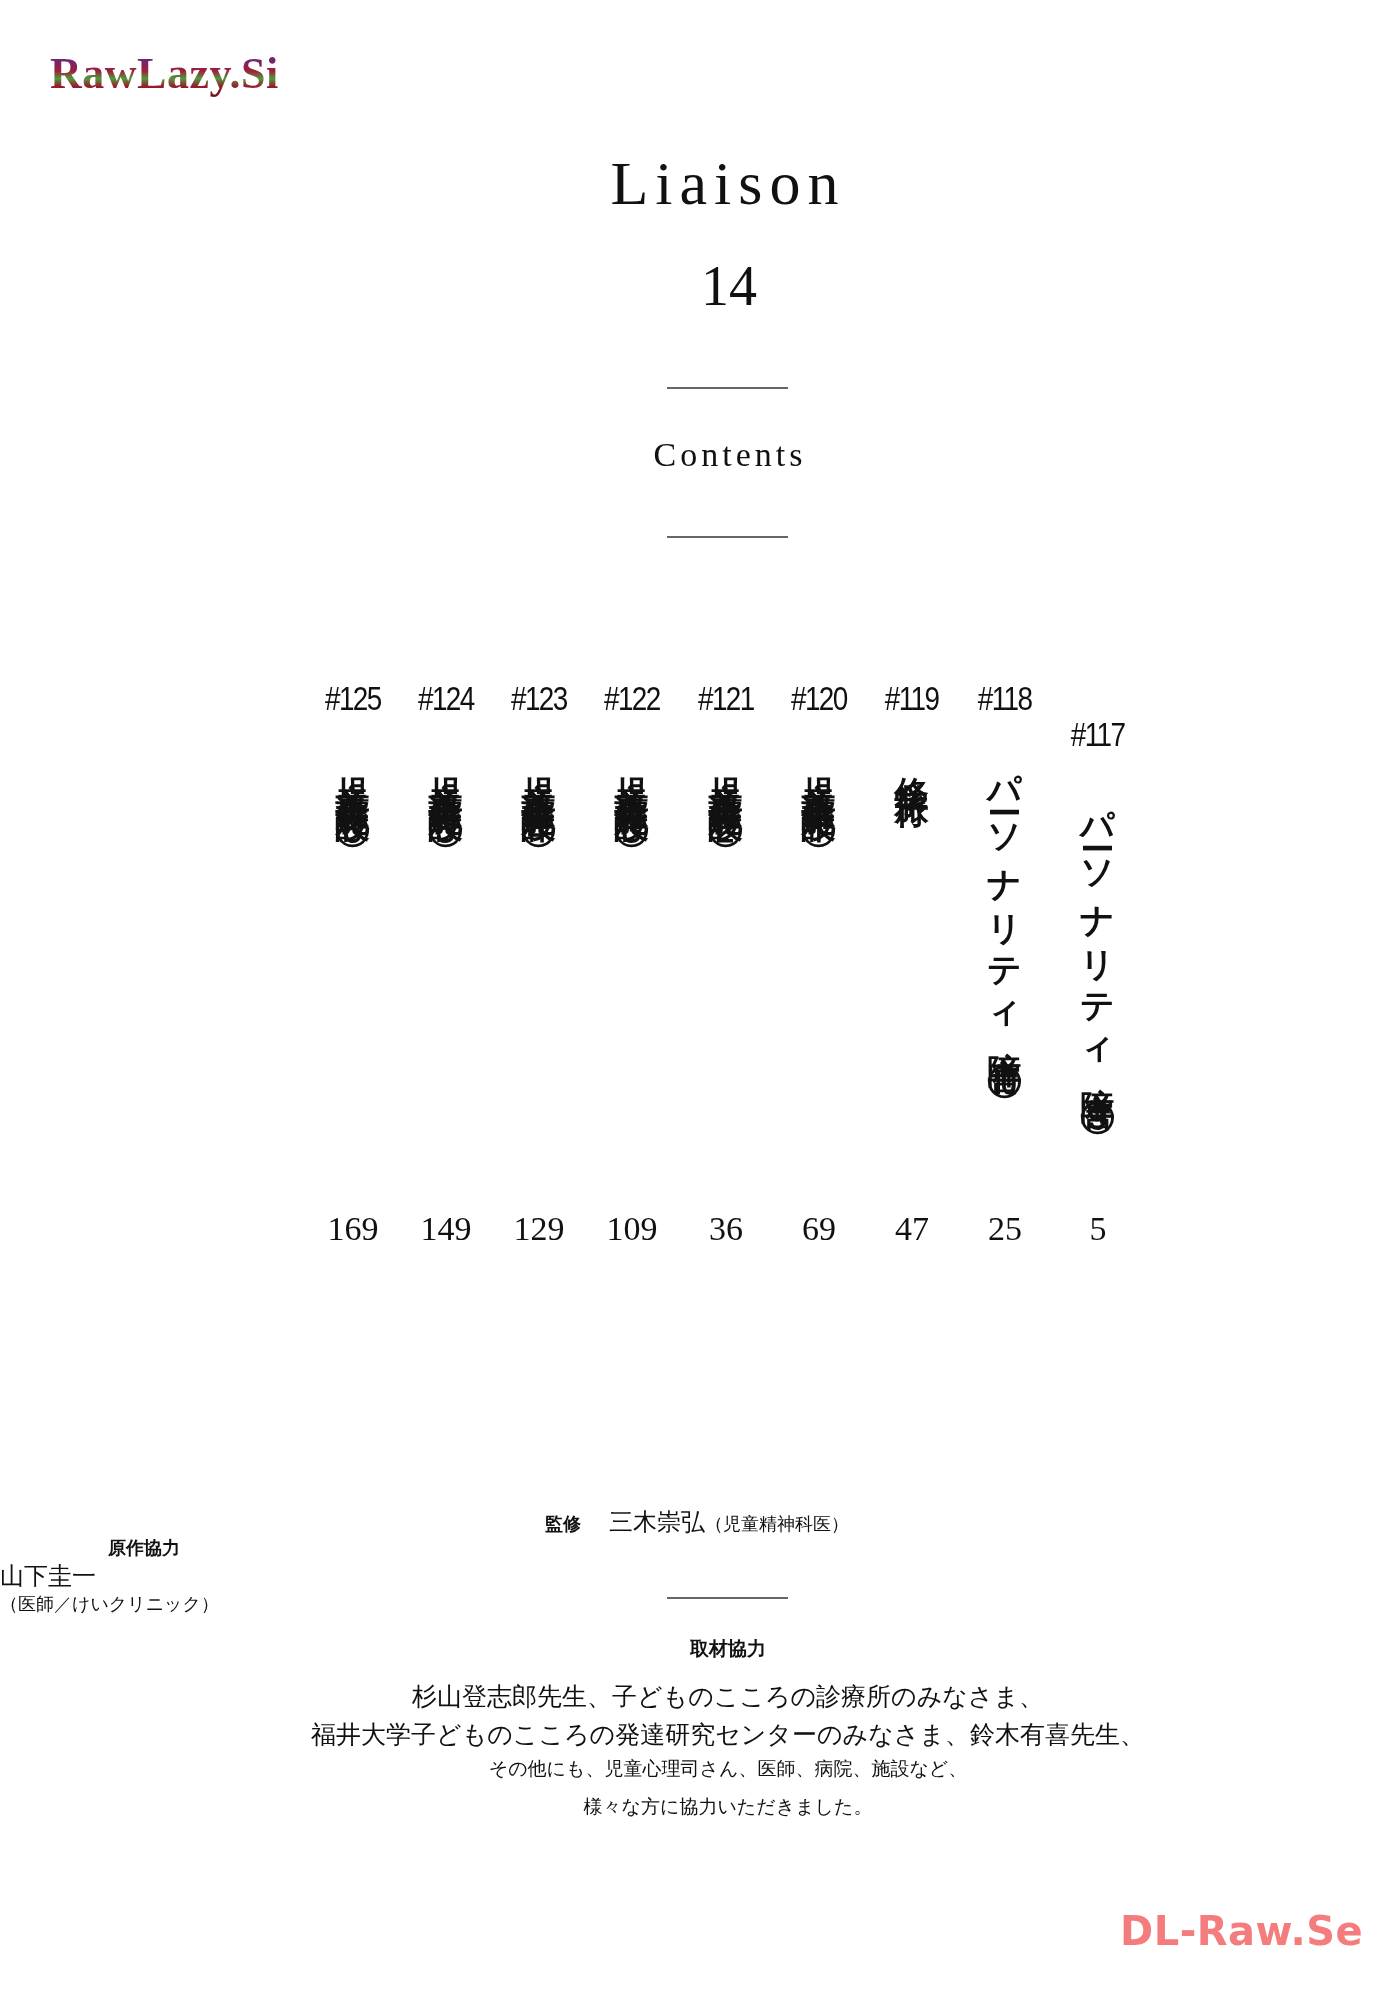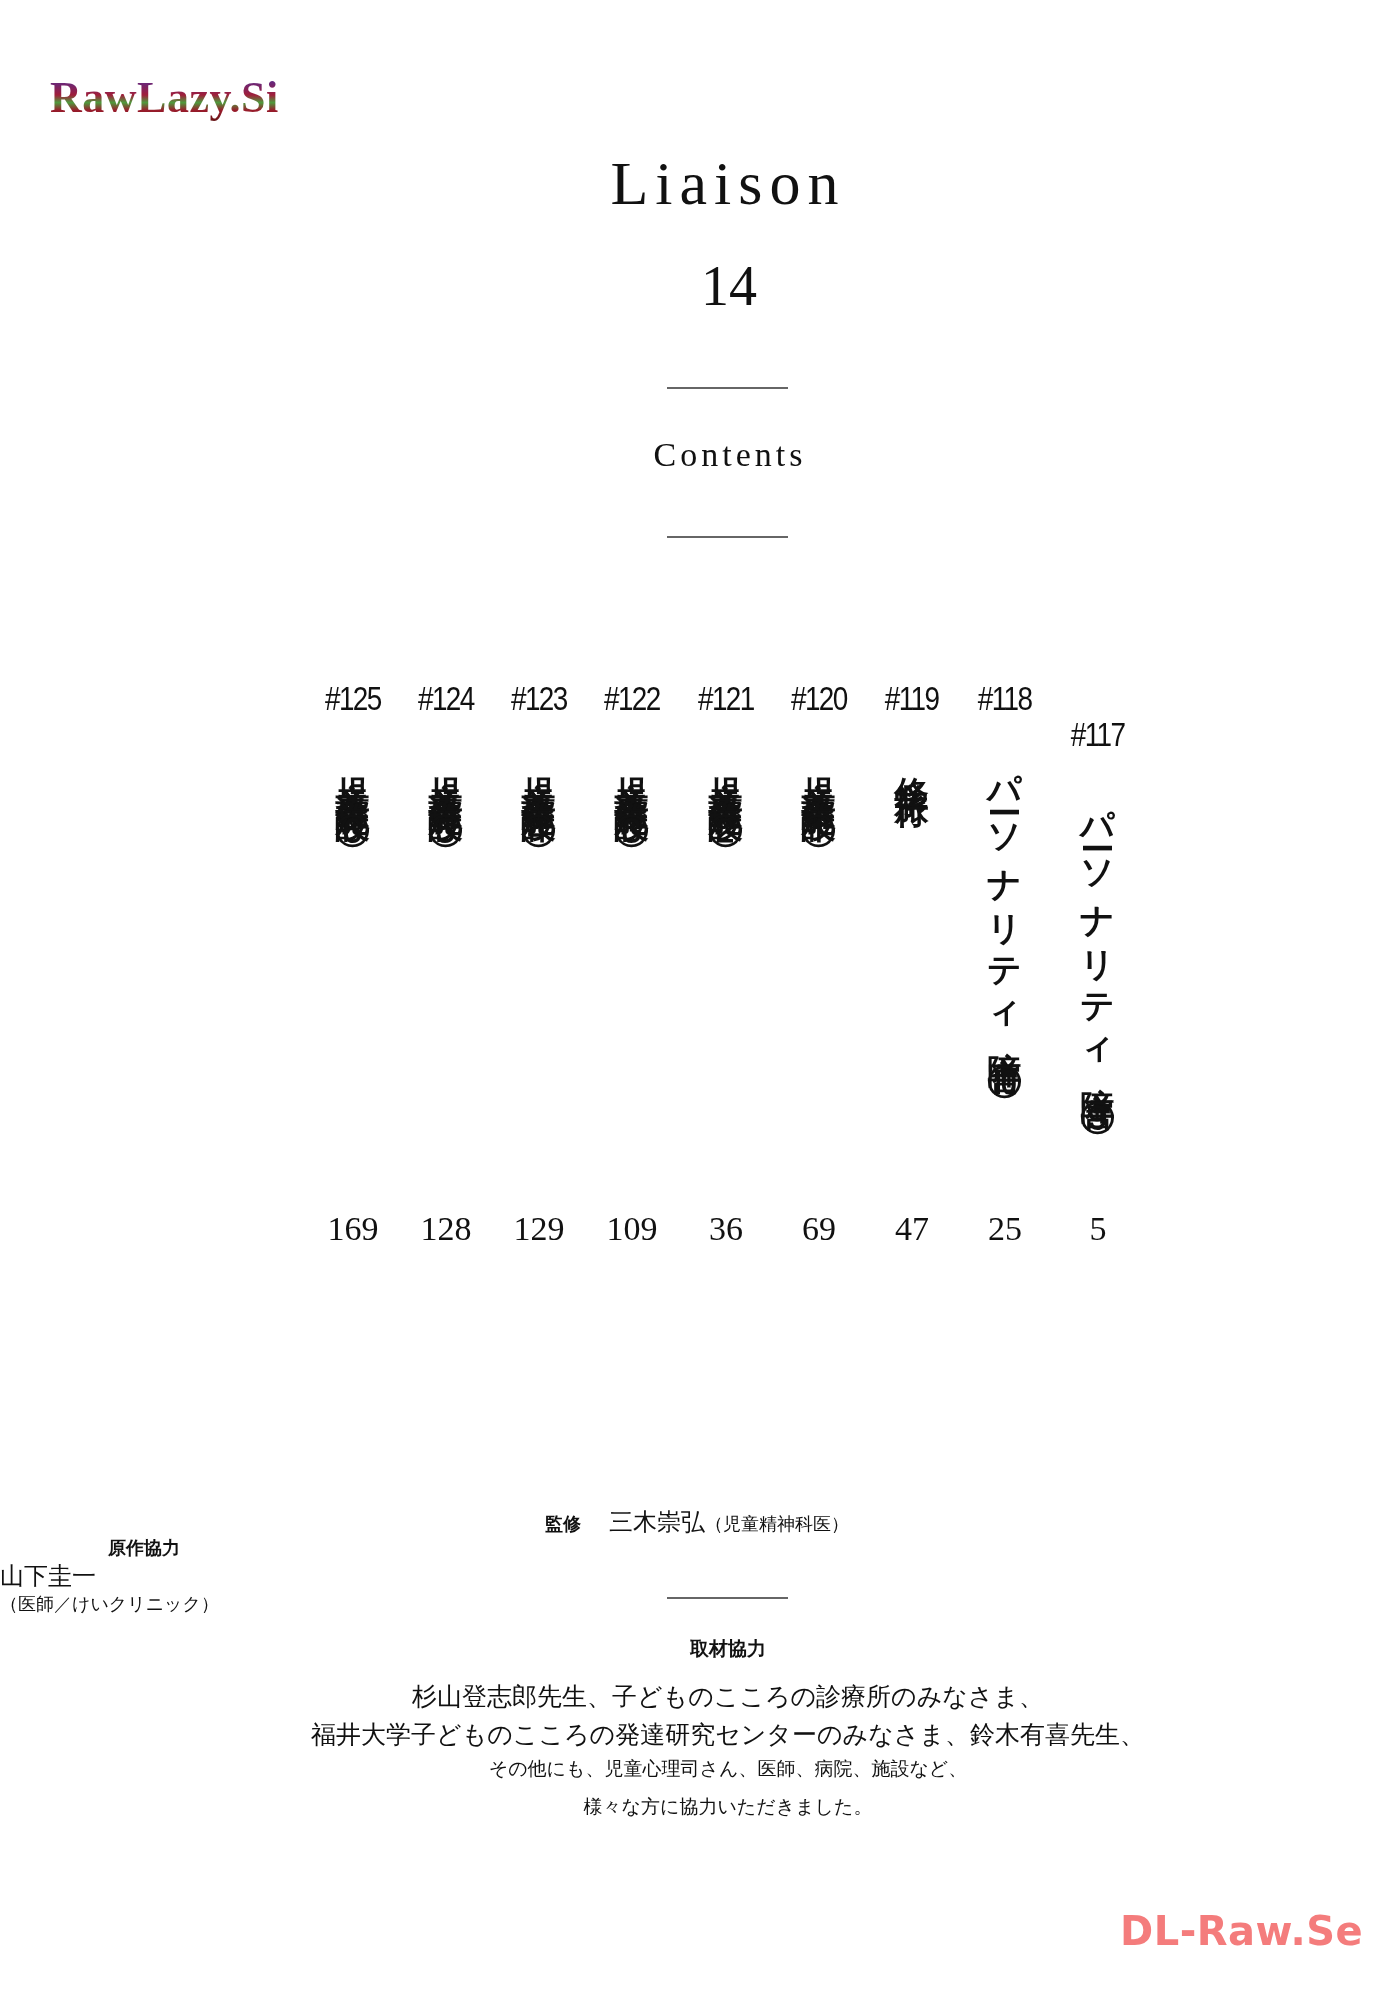--- a/index.html
+++ b/index.html
@@ -5,21 +5,20 @@
   * { margin:0; padding:0; box-sizing:border-box; }
   html, body { width:1400px; height:1991px; background:#ffffff; overflow:hidden; }
   body { position:relative; font-family:"DejaVu Serif", serif; color:#1a1a1a; }
 
   .wm-top {
     position:absolute; left:50px; top:48px;
     font-family:"Liberation Serif", serif; font-weight:bold; font-size:44px;
     background:linear-gradient(180deg,#3a2fb0 0%,#a01e3a 45%,#4f9a3c 60%,#9a1c2c 75%,#5a1010 100%);
     -webkit-background-clip:text; background-clip:text; color:transparent;
     letter-spacing:0.5px;
-    margin-top:24px;
   }
   .wm-bottom {
     position:absolute; left:1120px; top:1908px;
     font-family:"DejaVu Sans", sans-serif; font-weight:bold; font-size:40px;
     color:#f47c7c; letter-spacing:0.5px;
   }
 
   .title {
     position:absolute; left:0; width:1456px; text-align:center;
     font-family:"Liberation Serif", serif; font-size:62px; letter-spacing:7px;
@@ -125,21 +124,21 @@
   <div class="col" style="left:1005px;">
     <div class="ep">#118</div>
     <div class="vt">パーソナリティ障害⑩</div>
   </div>
   <div class="col" style="left:1098px;margin-top:36px;">
     <div class="ep">#117</div>
     <div class="vt">パーソナリティ障害⑨</div>
   </div>
 
   <div class="page-num" style="left:353px;">169</div>
-  <div class="page-num" style="left:446px;">128</div>
+  <div class="page-num" style="left:446px;">149</div>
   <div class="page-num" style="left:539px;">129</div>
   <div class="page-num" style="left:632px;">109</div>
   <div class="page-num" style="left:726px;">36</div>
   <div class="page-num" style="left:819px;">69</div>
   <div class="page-num" style="left:912px;">47</div>
   <div class="page-num" style="left:1005px;">25</div>
   <div class="page-num" style="left:1098px;">5</div>
 </div>
 
 <div class="credit-row" style="top:1498px;margin-top:8px;">

